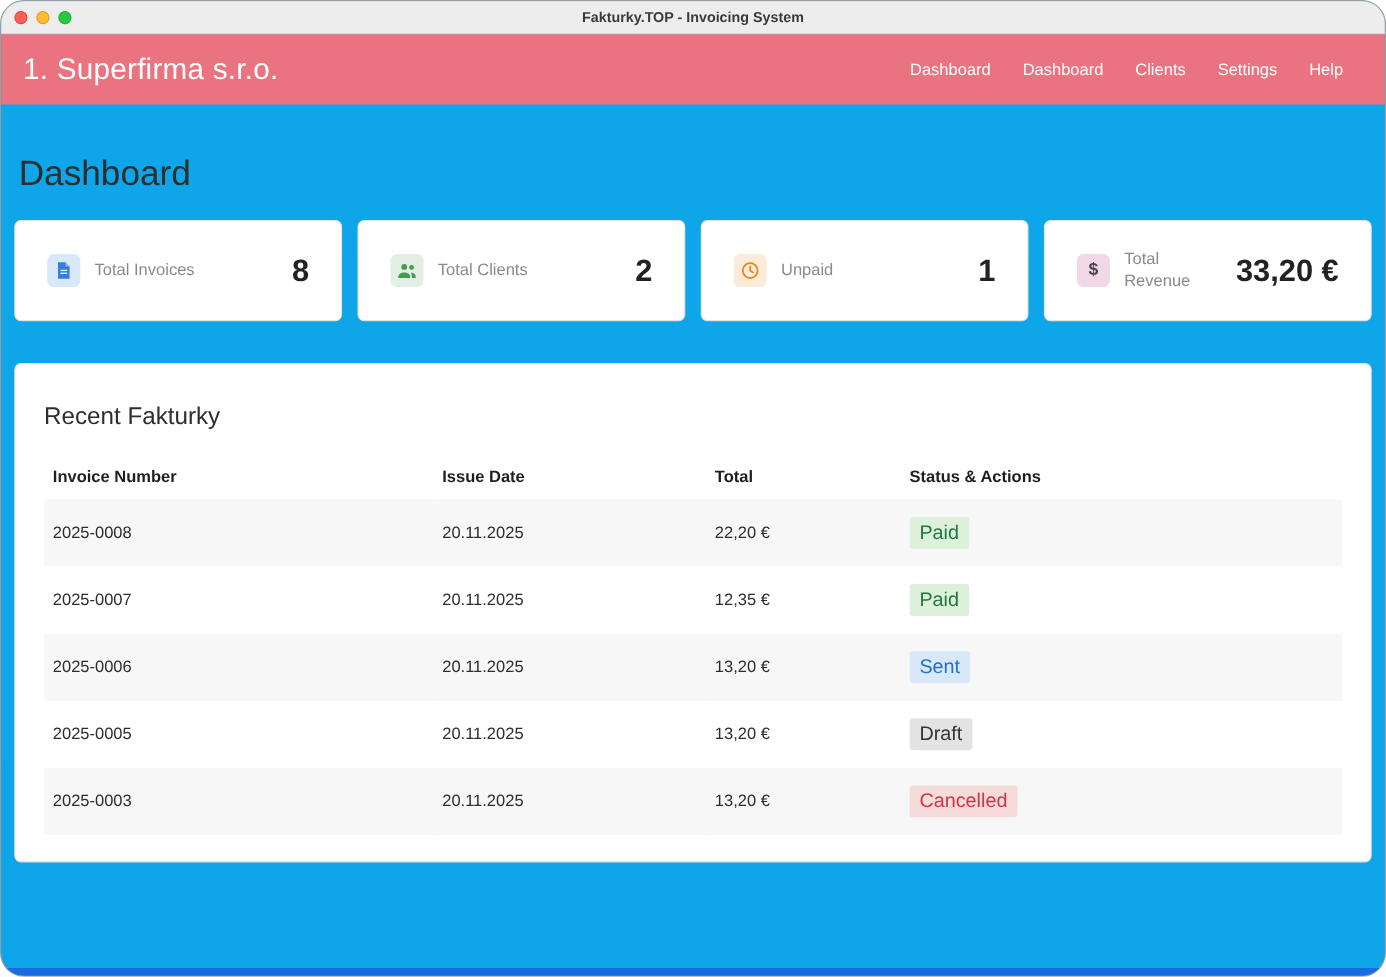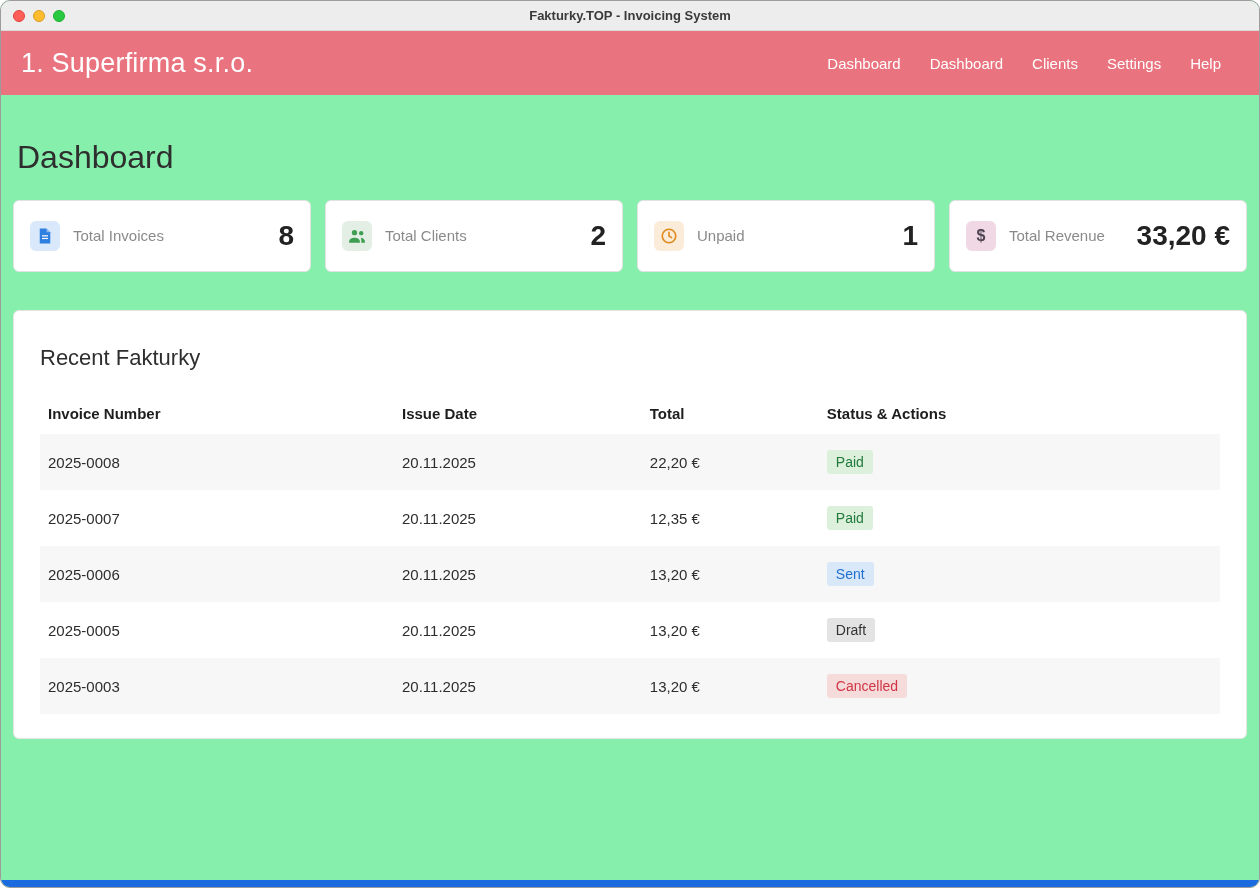--- a/index.html
+++ b/index.html
@@ -5,25 +5,25 @@
   * { box-sizing: border-box; }
   html, body {
     margin: 0; padding: 0;
     width: 1260px; height: 888px;
     background: #ffffff;
     font-family: "Liberation Sans", "DejaVu Sans", sans-serif;
   }
   .window {
     width: 1260px; height: 888px;
     border: 1px solid #9c9c9c;
-    border-radius: 10px;
+    border-radius: 22px;
     overflow: hidden;
     display: flex;
     flex-direction: column;
-    background: #86efac;
+    background: #0ea5e9;
   }
   
   .titlebar {
     position: relative;
     height: 30px;
     flex: 0 0 30px;
     background: #ededed;
     border-bottom: 1px solid #d9d9d9;
     display: flex;
     align-items: center;
@@ -84,22 +84,22 @@
   }
   .stats-row {
     display: grid;
     grid-template-columns: repeat(4, 1fr);
     gap: 14px;
   }
   .stat-card {
     background: #ffffff;
     border: 1px solid #e2e2e2;
     border-radius: 6px;
-    height: 72px;
-    padding: 0 16px;
+    height: 92px;
+    padding: 0 29px;
     display: flex;
     align-items: center;
     justify-content: space-between;
   }
   .stat-left { display: flex; align-items: center; min-width: 0; }
   .stat-icon {
     width: 30px; height: 30px;
     flex: 0 0 30px;
     border-radius: 6px;
     display: flex;
@@ -149,21 +149,21 @@
   }
   table.invoices td {
     padding: 16px 8px;
     color: #2d2d2d;
   }
   table.invoices tbody tr:nth-child(odd) { background: #f7f7f7; }
   .badge {
     display: inline-block;
     padding: 4px 9px;
     border-radius: 3px;
-    font-size: 14px;
+    font-size: 18px;
     cursor: pointer;
   }
   .badge[data-status="paid"]      { background: #dcf0dc; color: #217a3c; }
   .badge[data-status="sent"]      { background: #d8e8f8; color: #1f6fd0; }
   .badge[data-status="draft"]     { background: #e3e3e3; color: #333333; }
   .badge[data-status="cancelled"] { background: #f6dbdb; color: #cf3545; }
   
   .footer-strip {
     flex: 0 0 7px;
     height: 7px;

